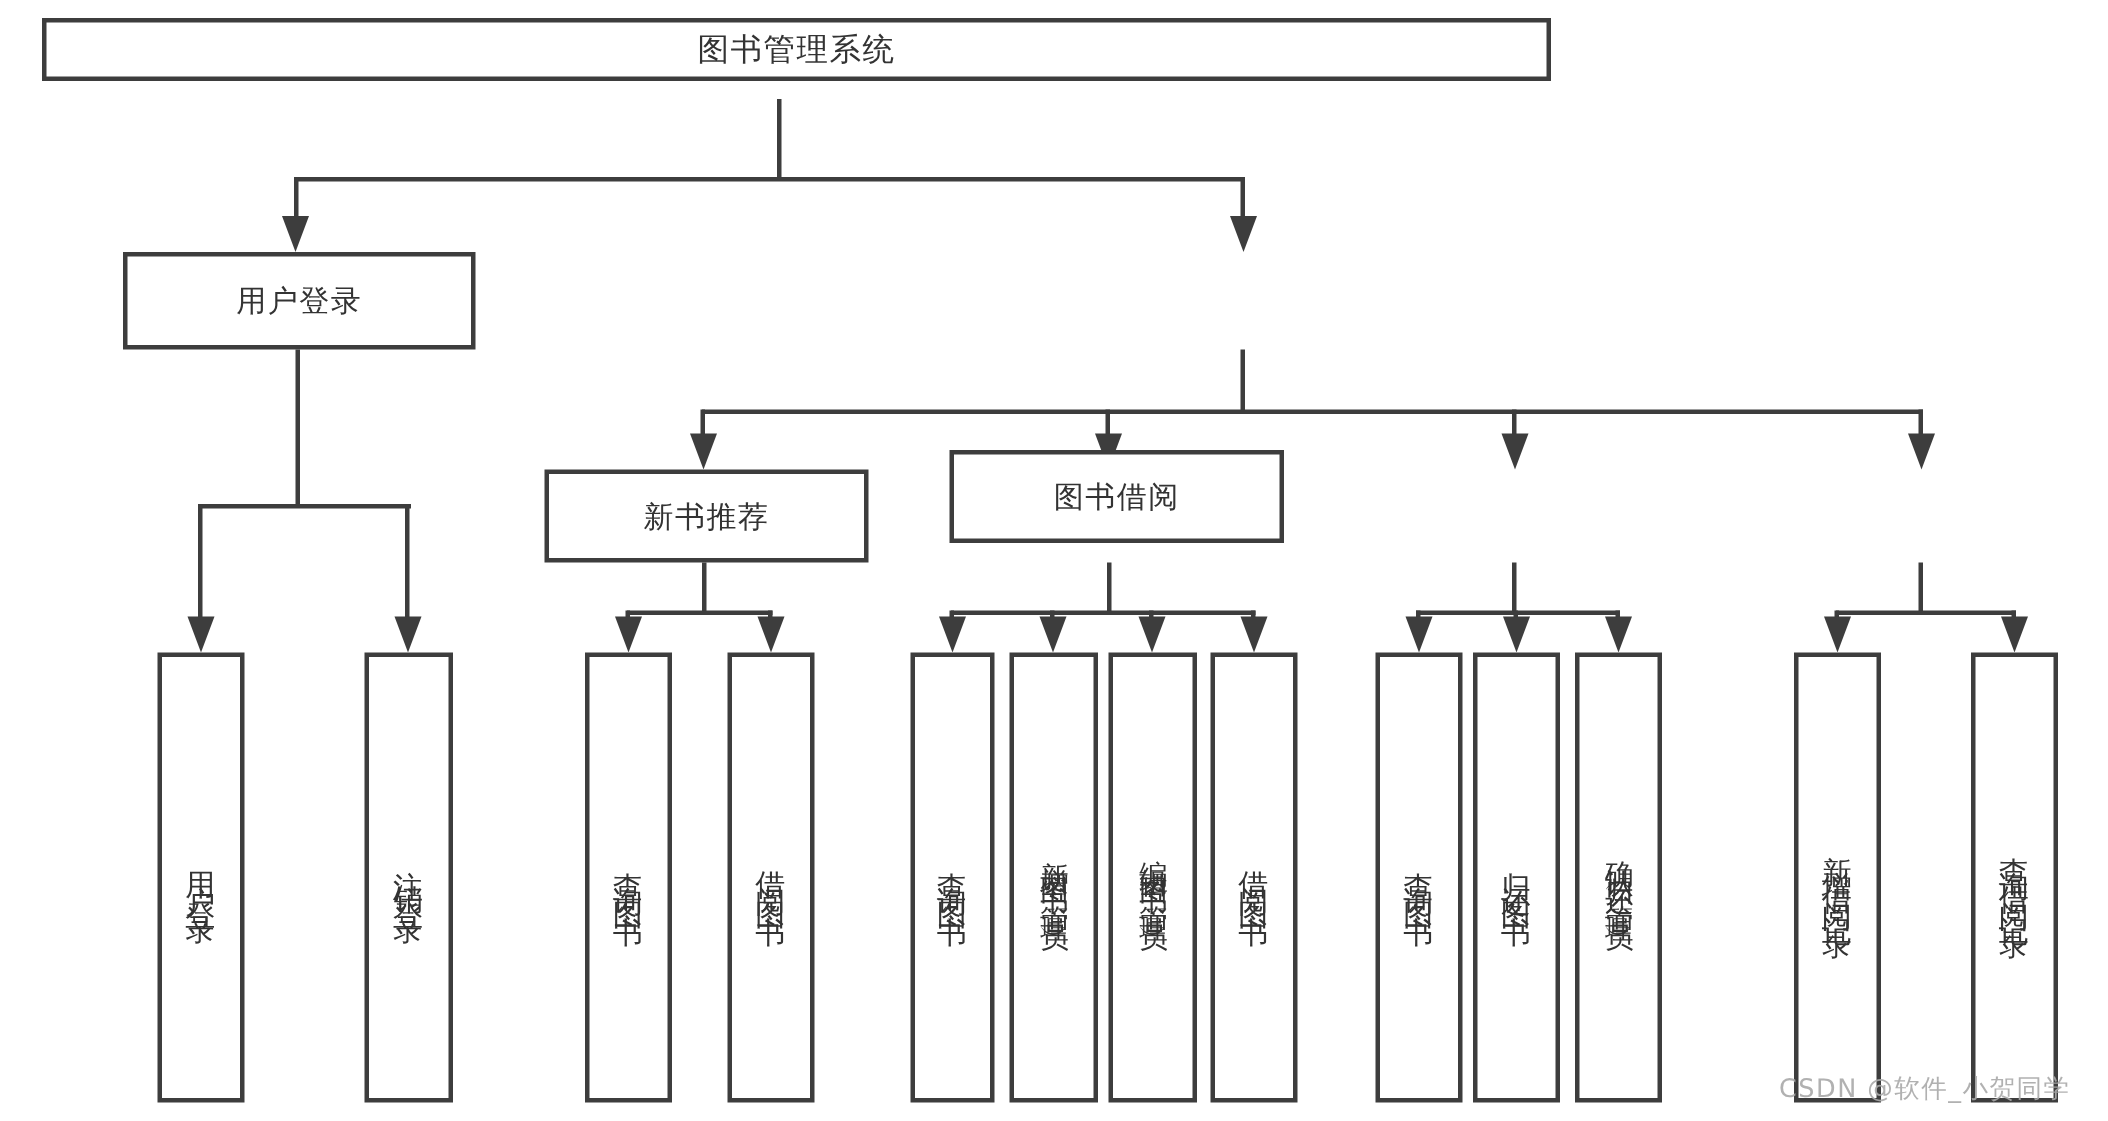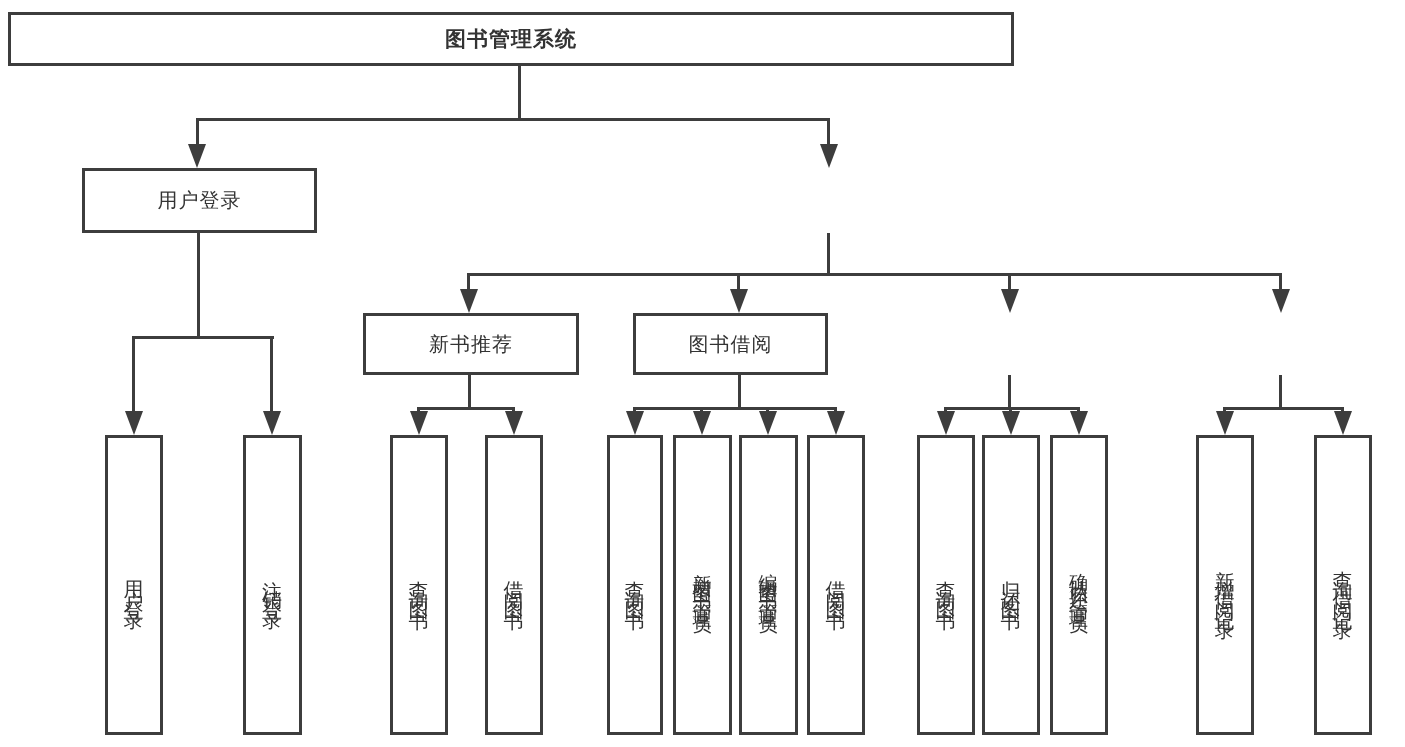--- a/index.html
+++ b/index.html
@@ -61,21 +61,21 @@
     white-space: nowrap;
     letter-spacing: 1px;
     z-index: 5;
   }
 </style>
 </head>
 <body>
 
 <div class="canvas">
 
-  <div class="box root" style="left:8px; top:12px; width:1006px; height:54px;font-weight:bold;">
+  <div class="box root" style="left:28px; top:12px; width:1006px; height:42px;">
     <span>图书管理系统</span>
   </div>
 
   <div class="vline" style="left:518px; top:66px; height:54px;"></div>
   <div class="hline" style="left:197px; top:118px; width:633px;"></div>
   <div class="vline" style="left:196px; top:118px; height:28px;"></div>
   <div class="arrowhead" style="left:188px; top:144px;"></div>
   <div class="vline" style="left:827px; top:118px; height:28px;"></div>
   <div class="arrowhead" style="left:820px; top:144px;"></div>
 
@@ -97,21 +97,21 @@
   <div class="vline" style="left:737px; top:273px; height:18px;"></div>
   <div class="arrowhead" style="left:730px; top:289px;"></div>
   <div class="vline" style="left:1008px; top:273px; height:18px;"></div>
   <div class="arrowhead" style="left:1001px; top:289px;"></div>
   <div class="vline" style="left:1279px; top:273px; height:18px;"></div>
   <div class="arrowhead" style="left:1272px; top:289px;"></div>
 
   <div class="box" style="left:363px; top:313px; width:216px; height:62px;">
     <span>新书推荐</span>
   </div>
-  <div class="box" style="left:633px; top:313px; width:195px; height:62px;align-items:center;">
+  <div class="box" style="left:633px; top:300px; width:223px; height:62px;align-items:center;">
     <span>图书借阅</span>
   </div>
 
   <div class="vline" style="left:468px; top:375px; height:34px;"></div>
   <div class="hline" style="left:418px; top:407px; width:97px;"></div>
   <div class="vline" style="left:417px; top:407px; height:6px;"></div>
   <div class="arrowhead" style="left:410px; top:411px;"></div>
   <div class="vline" style="left:512px; top:407px; height:6px;"></div>
   <div class="arrowhead" style="left:505px; top:411px;"></div>
 
@@ -179,14 +179,15 @@
     <span>确认归还（管理员）</span>
   </div>
 
   <div class="box vbox" style="left:1196px; top:435px; width:58px; height:300px;">
     <span>新增借阅记录</span>
   </div>
   <div class="box vbox" style="left:1314px; top:435px; width:58px; height:300px;">
     <span>查询借阅记录</span>
   </div>
 
+  <div class="watermark">CSDN @软件_小贺同学</div>
 
 </div>
 
 </body></html>

